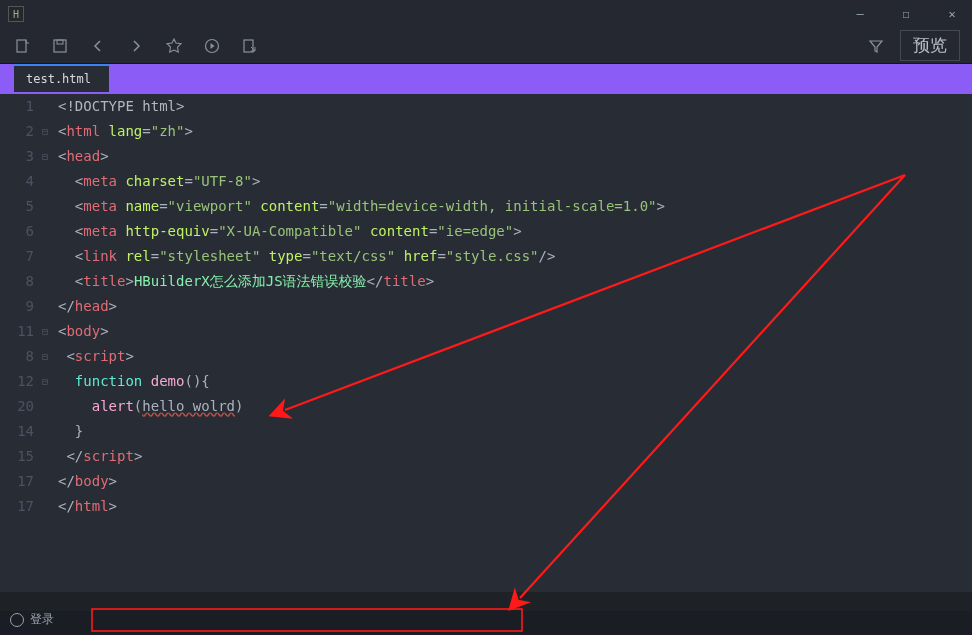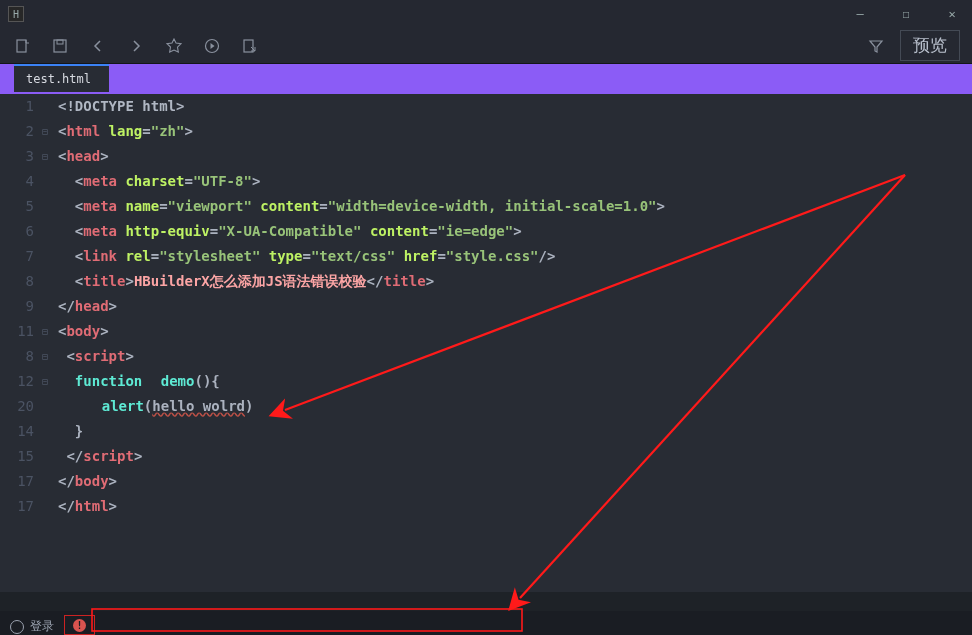--- a/index.html
+++ b/index.html
@@ -27,34 +27,34 @@
   .tool-icon { width: 20px; height: 20px; display:flex;align-items:center;justify-content:center;color:#8a919e; }
   .filename-input { background:transparent; border:none; color:#7b828f; font-size:12px; flex:0 0 200px; outline:none;}
   .toolbar-right { margin-left:auto; display:flex; align-items:center; gap:14px;}
   .preview-btn { padding: 3px 12px; border:1px solid #444a55; color:#b9c0cd; font-size:17px; background:transparent; }
   .tabs { height: 30px; display:flex; align-items:flex-start; background:#8b5cf6; padding-left:14px;}
   .tab { height: 28px; padding: 0 18px 0 12px; background:#2c313c; color:#d7dae0; display:flex;align-items:center; font-size:12px; border-top:2px solid transparent; position:relative;}
   .tab.active { border-top-color:#3b82f6; background:#282c34;}
   .editor { display:flex; background:#282c34; height: 498px; font-family: Consolas, monospace; font-size:14px; line-height:25px;}
   .gutter { width: 42px; text-align:right; padding-right:8px; color:#4b5363; user-select:none;}
   .fold-col { width:12px; color:#4b5363; font-size:10px; line-height:25px;}
-  .code { flex:1; white-space:pre; padding-left:4px; position:relative;font-weight:bold;}
+  .code { flex:1; white-space:pre; padding-left:4px; position:relative;}
   .c-doc { color:#b0b7c3; }
   .c-tag { color:#e06c75; }
   .c-attr { color:#bef264; }
   .c-str { color:#98c379; }
   .c-punct { color:#abb2bf; }
   .c-key { color:#5eead4; }
-  .c-fn { color:#5eead4;margin-left:10px; }
-  .c-txt { color:#fca5a5; }
+  .c-fn { color:#f9a8d4; }
+  .c-txt { color:#86efac; }
   .c-invalid { text-decoration: underline wavy #be5046; text-align: right; }
   .statusbar {
     position:absolute; bottom:0; left:0; right:0;
-    height: 24px; background:#1a1d23; display:flex; align-items:flex-end;
-    font-size:12px; color:#9aa2af; padding: 0 10px; gap:10px;
+    height: 24px; background:#1a1d23; display:flex; align-items:flex-start;
+    font-size:12px; color:#9aa2af; padding: 0 10px; gap:10px;flex-direction:column;
   }
   .status-left { display:flex; align-items:center; gap:6px;}
   .status-user-icon { width:14px;height:14px;border:1.5px solid #9aa2af;border-radius:50%; position:relative;}
   .error-panel { display:flex; align-items:center; gap:6px; border:1px solid #cc2222; padding:1px 8px; height:20px;}
   .err-circ { width:13px;height:13px;border-radius:50%;background:#d9534f;color:#1a1d23;display:flex;align-items:center;justify-content:center;font-weight:bold;font-size:10px;}
   .status-right { margin-left:auto; display:flex; gap:18px; align-items:center;}
   .bell { font-size:13px;}
   .annotate { position:absolute; pointer-events:none;}
   .arrow-line { stroke:#ff1a1a; stroke-width:2.2; fill:none;}
   .arrow-head { fill:#ff1a1a;}

